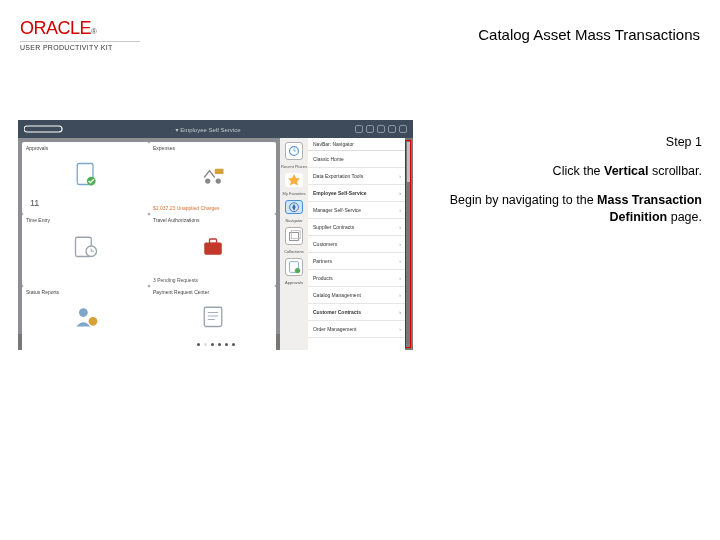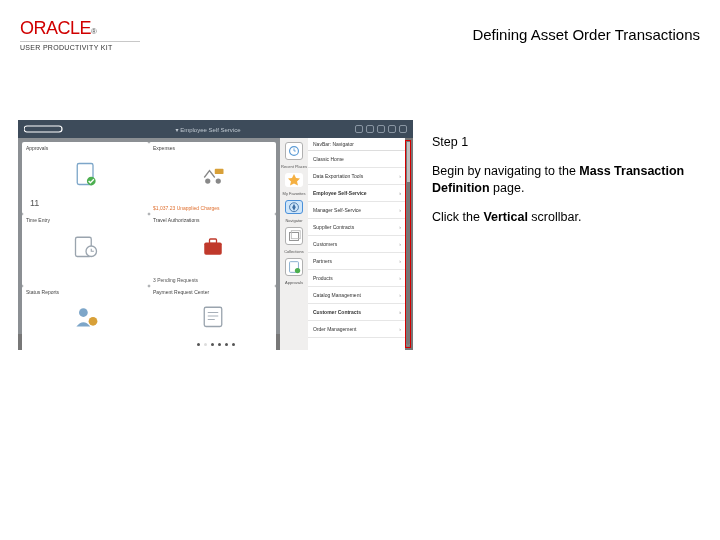--- a/index.html
+++ b/index.html
@@ -9,21 +9,21 @@
   .logo-block { position: absolute; left: 20px; top: 18px; }
   .logo-word { color: #d00000; font-size: 18px; font-weight: normal; letter-spacing: -0.5px; }
   .logo-tm { font-size: 8px; color: #555; }
   .logo-rule { border: none; border-top: 1px solid #c8c8c8; width: 120px; margin: 2px 0; }
   .logo-sub { font-size: 7px; color: #333; letter-spacing: 0.3px; }
 
   .doc-title { position: absolute; right: 20px; top: 26px; font-size: 15px; color: #000; }
 
   
   .instr { position: absolute; left: 432px; top: 134px; width: 270px; font-size: 12.5px; color: #000; line-height: 1.35; }
-  .instr p { margin-bottom: 12px; }
+  .instr p { margin-bottom: 12px; text-align: right; }
 
   
   .shot { position: absolute; left: 18px; top: 120px; width: 395px; height: 230px; background: #777; overflow: hidden; }
 
   .appbar { position: absolute; left: 0; top: 0; right: 0; height: 18px; background: #3d4b5a; display: flex; align-items: center; padding: 0 6px; }
   .appbar .brand { width: 40px; height: 10px; }
   .appbar .center { font-size: 6px; color: #bfc8d0; flex: 1; text-align: center; }
   .appbar .icn { width: 8px; height: 8px; border: 1px solid #8a96a3; border-radius: 2px; margin-left: 3px; }
 
   .tiles { position: absolute; left: 0; top: 18px; width: 262px; bottom: 16px; background: #8b8f93; display: grid; grid-template-columns: 1fr 1fr; grid-template-rows: 72px 72px 66px; padding: 4px; }
@@ -59,29 +59,29 @@
   svg { display: block; }
 </style>
 </head>
 <body>
 
 <div class="logo-block">
   <span class="logo-word">ORACLE</span><span class="logo-tm">®</span>
   <hr class="logo-rule">
   <div class="logo-sub">USER PRODUCTIVITY KIT</div>
 </div>
-<div class="doc-title">Defining Asset Order Transactions</div>
+<div class="doc-title">Catalog Asset Mass Transactions</div>
 
 <div class="instr">
   <p>Step 1</p>
   <p>
-    <span>Begin by navigating to the </span><b>Mass Transaction Definition</b><span> page.</span>
+    <span>Click the </span><b>Vertical</b><span> scrollbar.</span>
   </p>
   <p>
-    <span>Click the </span><b>Vertical</b><span> scrollbar.</span>
+    <span>Begin by navigating to the </span><b>Mass Transaction Definition</b><span> page.</span>
   </p>
 </div>
 
 <div class="shot">
 
   <div class="appbar">
     <svg class="brand" viewBox="0 0 40 10">
         <rect x="0" y="2" width="38" height="6" rx="3" fill="none" stroke="#fff" stroke-width="1.2"></rect>
       </svg>
     <div class="center">▾ Employee Self Service</div>

